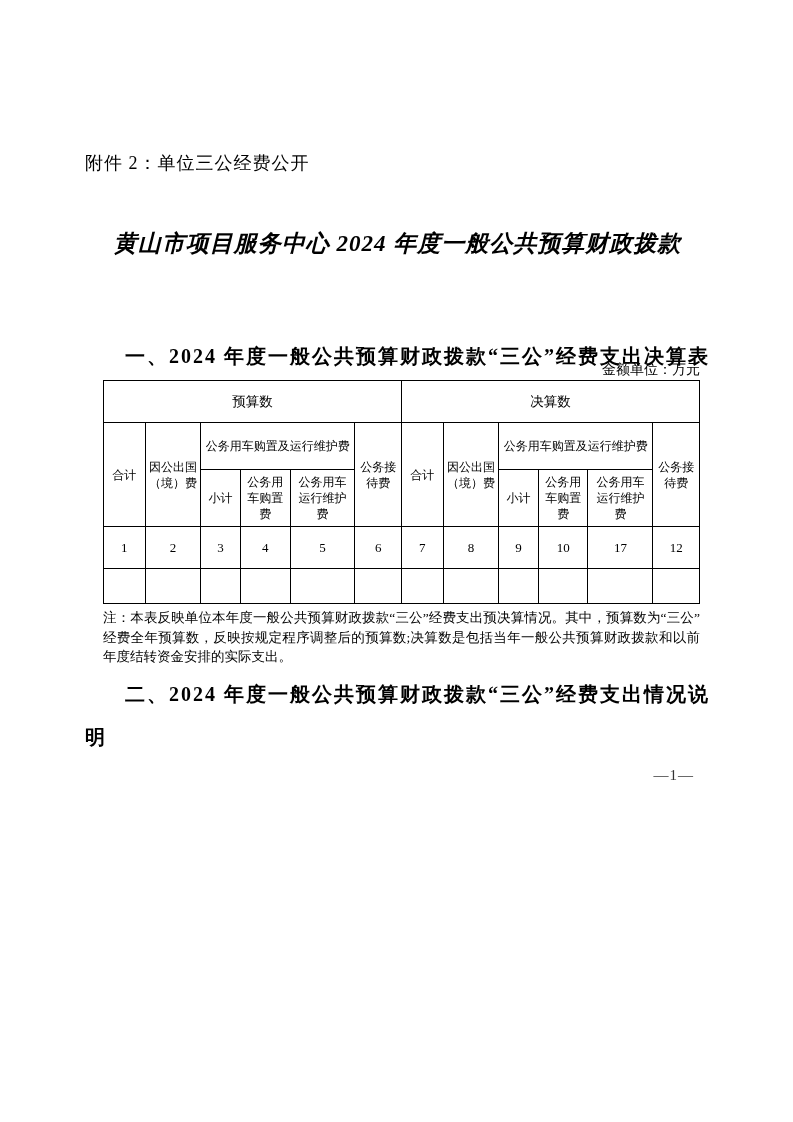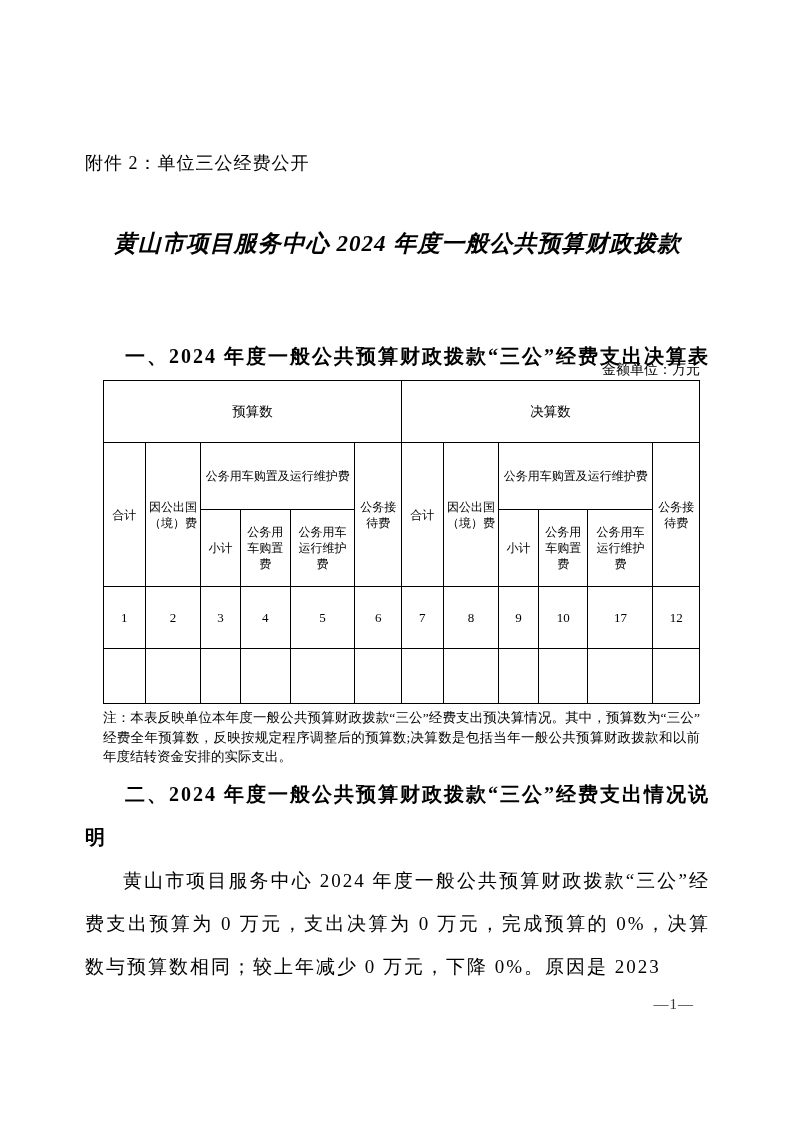--- a/index.html
+++ b/index.html
@@ -57,21 +57,21 @@
     margin-top: 2px;
     width: 100%;
     border-collapse: collapse;
     table-layout: fixed;
   }
   .budget-table th, .budget-table td {
     border: 1px solid #000000;
     font-weight: normal;
     text-align: center;
     vertical-align: middle;
-    padding: 14px 2px;
+    padding: 4px 2px;
     font-size: 12px;
     line-height: 16px;
     word-break: break-all;
     overflow: hidden;
   }
   .budget-table .row-group th { height: 33px; font-size: 13.5px; }
   .budget-table .row-cols th  { height: 38px; }
   .budget-table .row-subcols th { height: 40px; }
   .budget-table .row-index td { height: 33px; font-size: 13px; }
   .budget-table .row-values td { height: 26px; }
@@ -202,17 +202,16 @@
       </tr>
     </tbody>
       </table>
 
     <div class="table-note">注：本表反映单位本年度一般公共预算财政拨款“三公”经费支出预决算情况。其中，预算数为“三公”经费全年预算数，反映按规定程序调整后的预算数;决算数是包括当年一般公共预算财政拨款和以前年度结转资金安排的实际支出。</div>
   </div>
 
   <div class="section-heading-2">二、2024 年度一般公共预算财政拨款“三公”经费支出情况说明</div>
 
 
-  <div class="body-paragraph">黄山市项目服务中心 2024 年度一般公共预算财政拨款“三公”经费支出预算为 0 万元，支出决算为 0 万元，完成预算的 0%，决算数与预算数相同；较上年减少 0 万元，下降 0%。原因是 2023</div>
 
   <div class="page-number">—1—</div>
 
 </div>
 
 </body></html>

